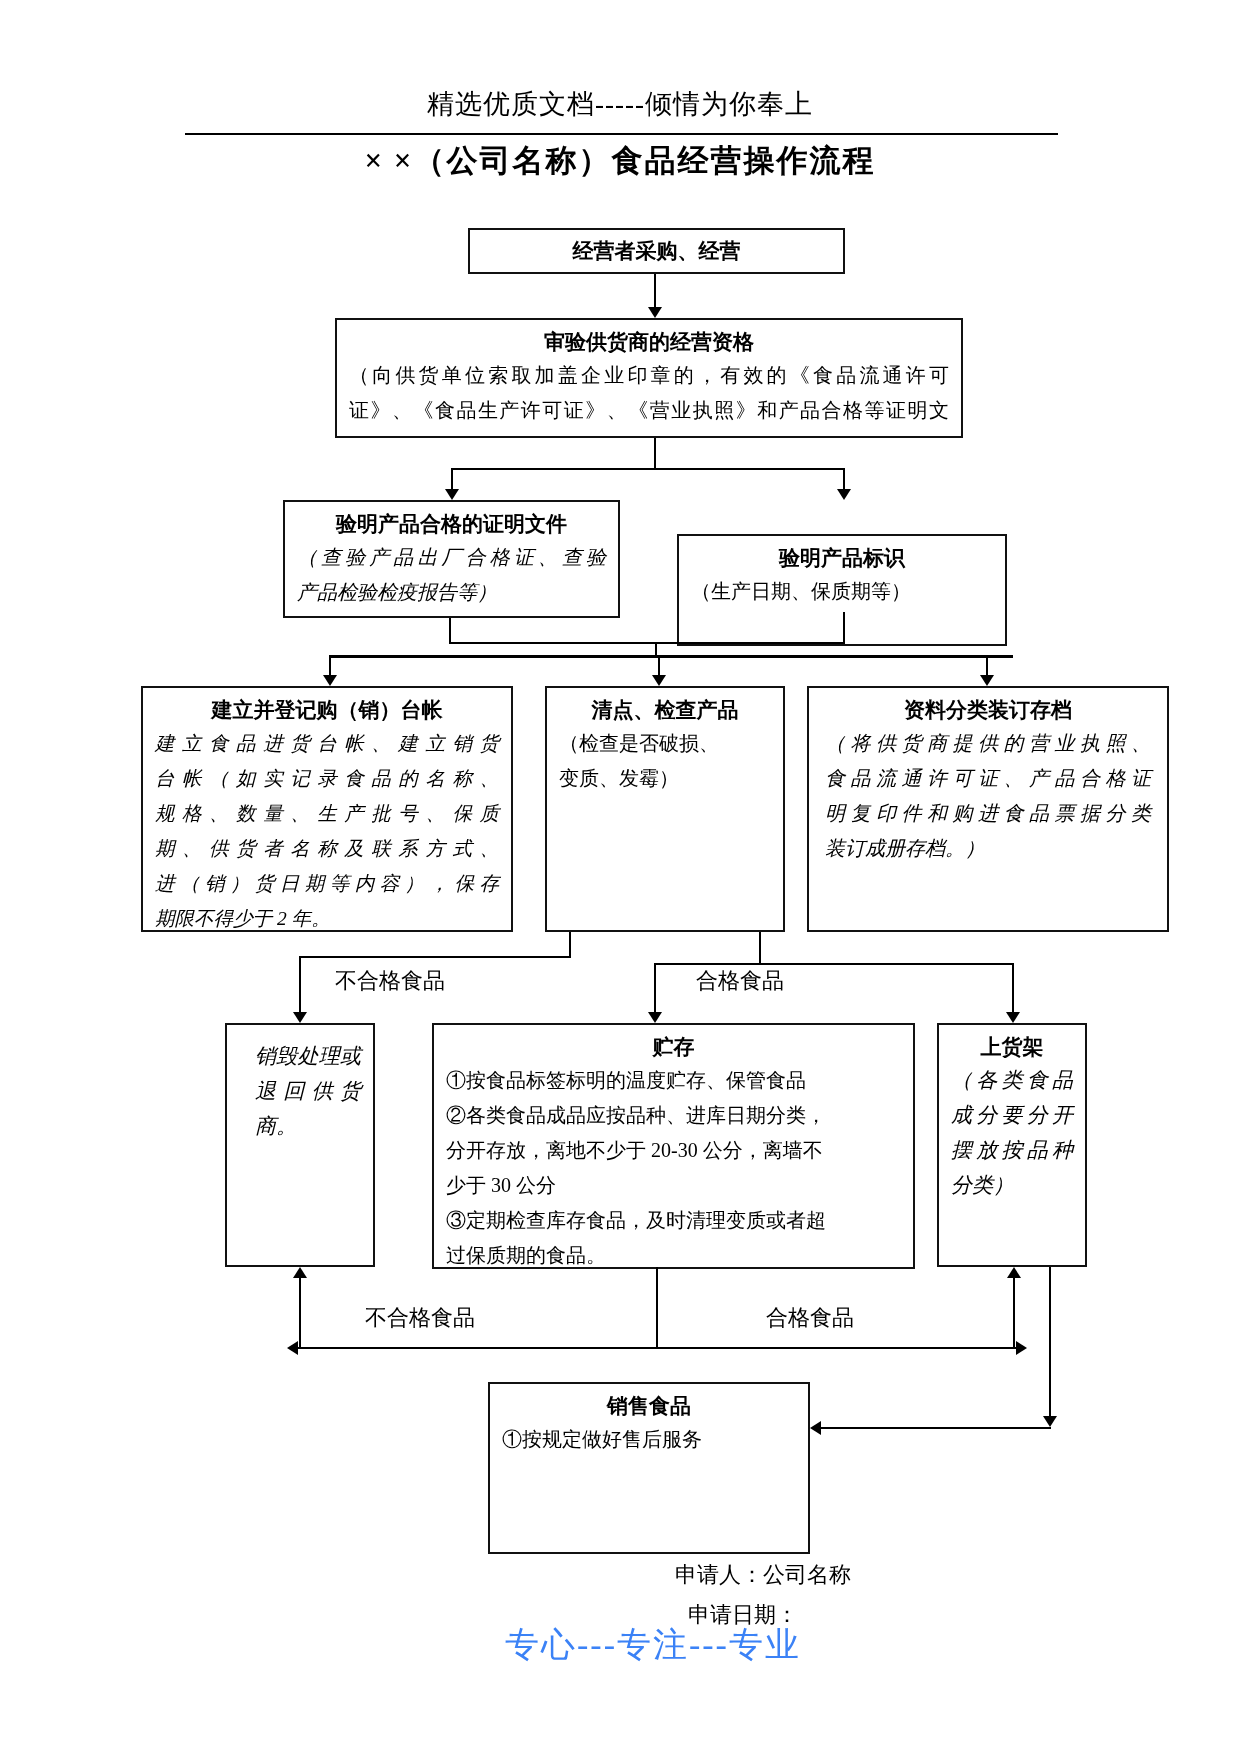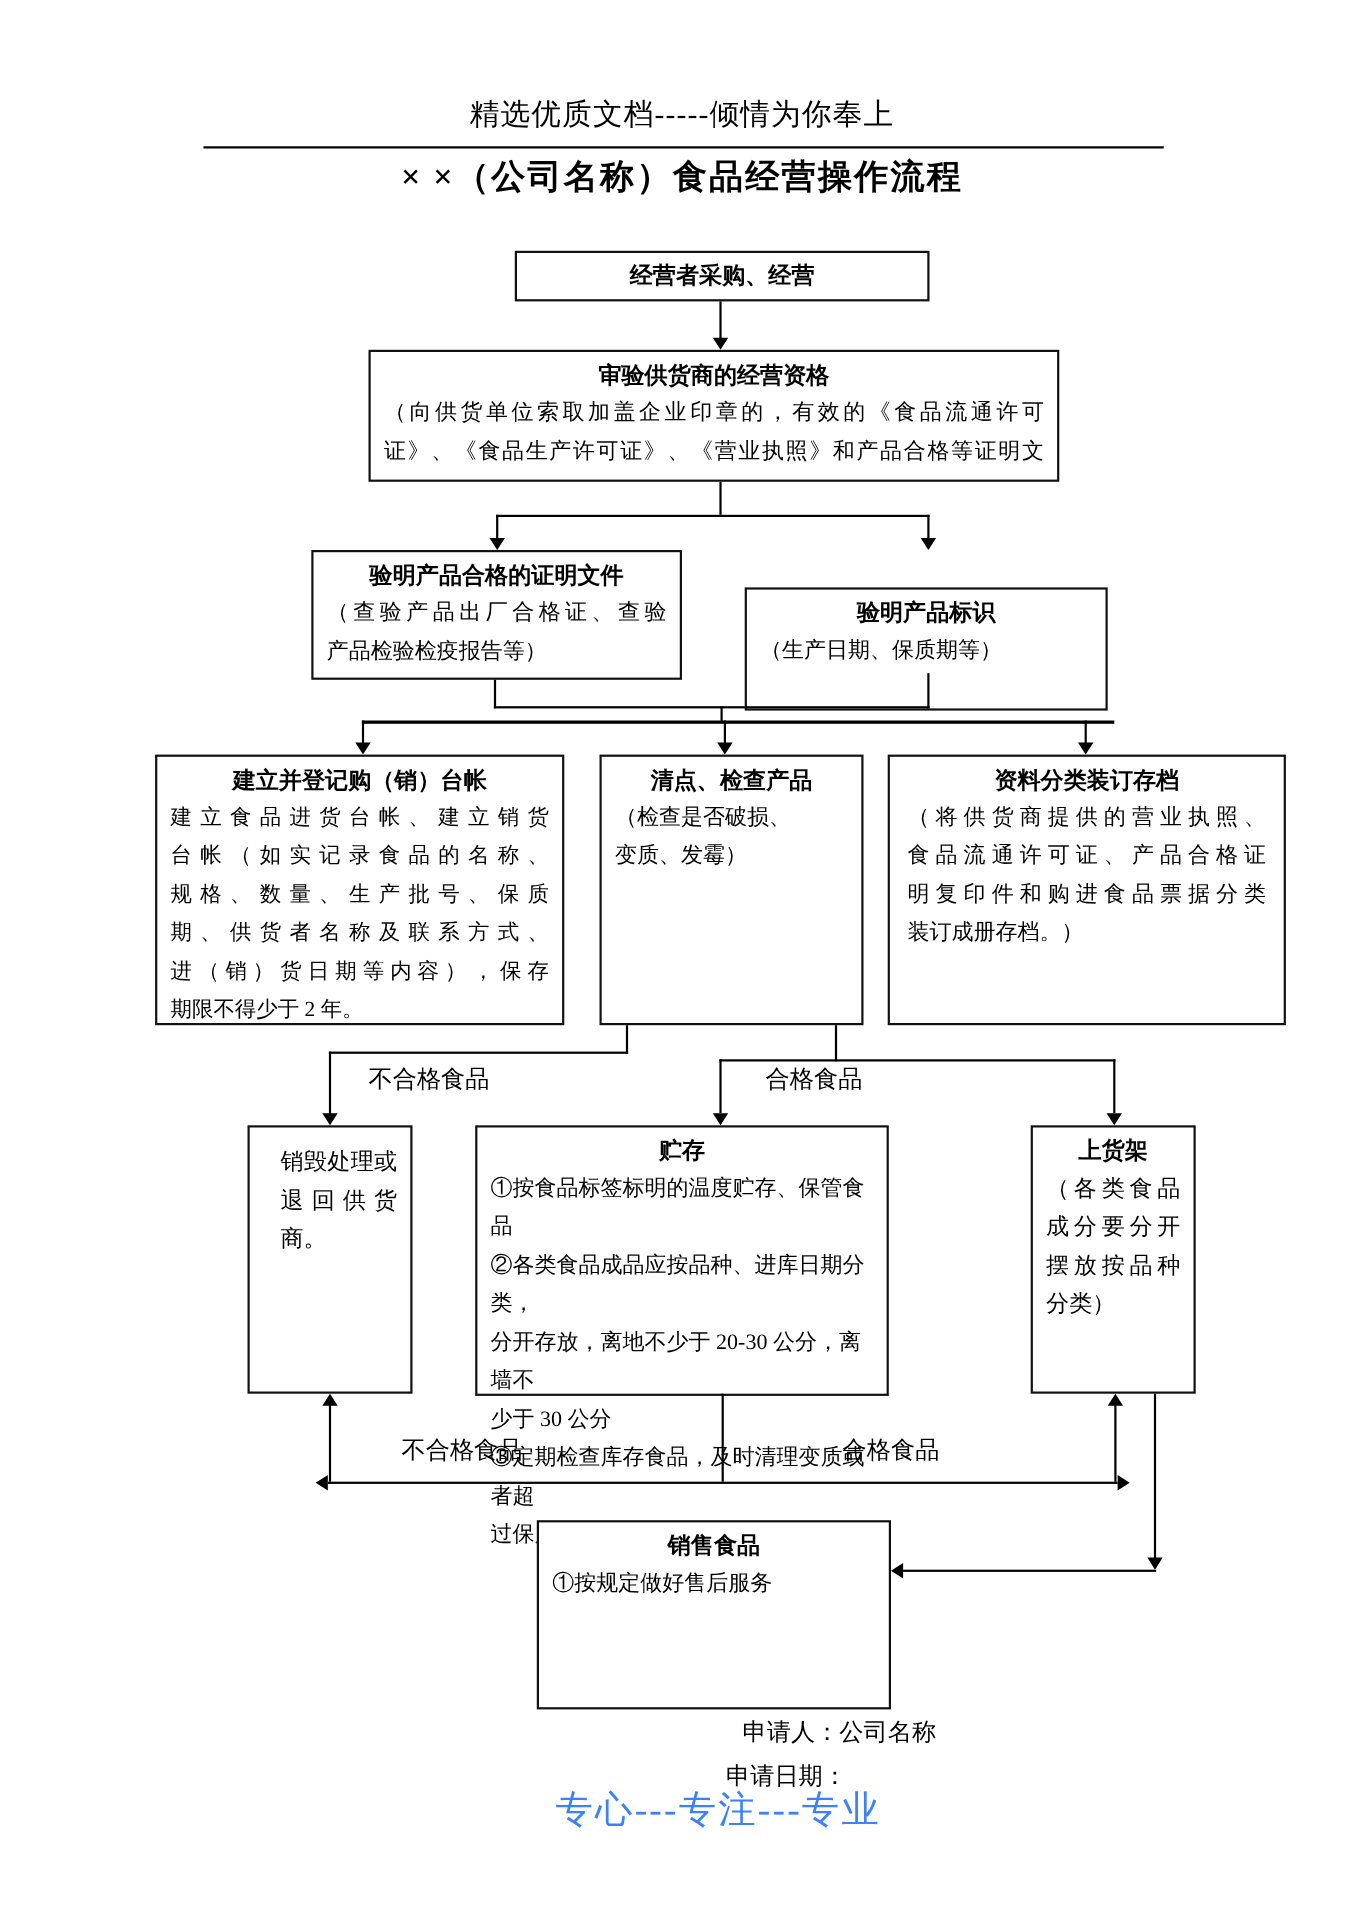--- a/index.html
+++ b/index.html
@@ -7,21 +7,21 @@
         font-family:"Liberation Serif",serif;color:#000;}
   .hdr{position:absolute;left:0;top:86px;width:100%;text-align:center;font-size:27px;letter-spacing:1px;}
   .rule{position:absolute;background:#000;}
   .doct{position:absolute;left:0;top:140px;width:100%;text-align:center;font-weight:bold;font-size:31px;
         font-family:"Liberation Serif",serif;letter-spacing:2px;}
   .box{position:absolute;border:2px solid #111;background:#fff;box-sizing:border-box;}
   .bt{font-family:"Liberation Sans",sans-serif;font-weight:bold;text-align:center;font-size:21px;padding-top:7px;line-height:30px;}
   .bb{font-family:"Liberation Serif",serif;font-size:20px;padding:1px 12px 0 12px;}
   .bl{line-height:35px;white-space:nowrap;}
   .wrapok .bl{white-space:normal;}
-  .just .bl{text-align:justify;text-align-last:justify;white-space:normal;}
+  .just .bl{text-align:justify;text-align-last:justify;white-space:normal;font-style:italic;}
   .just .bl:last-child{text-align:left;text-align-last:left;}
   .justall .bl{text-align:justify;text-align-last:justify;white-space:normal;}
   .ln{position:absolute;background:#000;}
   .ah{position:absolute;width:0;height:0;}
   .ah.down{border-left:7px solid transparent;border-right:7px solid transparent;border-top:11px solid #000;}
   .ah.up{border-left:7px solid transparent;border-right:7px solid transparent;border-bottom:11px solid #000;}
   .ah.left{border-top:7px solid transparent;border-bottom:7px solid transparent;border-right:11px solid #000;}
   .ah.right{border-top:7px solid transparent;border-bottom:7px solid transparent;border-left:11px solid #000;}
   .flbl{position:absolute;font-family:Liberation Sans, sans-serif;font-size:22px;text-align:center;width:200px;}
   .foot{position:absolute;font-size:22px;}
@@ -125,21 +125,21 @@
   <div class="ah down" style="left:1006px;top:1012px;"></div>
   <div class="flbl" style="left:640px;top:966px;">合格食品</div>
 
   <div class="box just" style="left:225px;top:1023px;width:150px;height:244px;padding-left:16px;">
     <div class="bb" style="line-height:47px;padding-top:14px;font-size:21px;">
         <div class="bl">销毁处理或</div>
         <div class="bl">退回供货</div>
         <div class="bl">商。</div>
       </div>
   </div>
-  <div class="box wrapok" style="left:432px;top:1023px;width:376px;height:246px;">
+  <div class="box wrapok" style="left:432px;top:1023px;width:483px;height:246px;">
     <div class="bt">贮存</div>
     <div class="bb" style="line-height:34.5px;">
         <div class="bl">①按食品标签标明的温度贮存、保管食品</div>
         <div class="bl">②各类食品成品应按品种、进库日期分类，</div>
         <div class="bl">分开存放，离地不少于 20-30 公分，离墙不</div>
         <div class="bl">少于 30 公分</div>
         <div class="bl">③定期检查库存食品，及时清理变质或者超</div>
         <div class="bl">过保质期的食品。</div>
       </div>
   </div>
@@ -170,16 +170,16 @@
   <div class="ah left" style="left:810px;top:1421px;"></div>
 
   <div class="box" style="left:488px;top:1382px;width:322px;height:172px;">
     <div class="bt">销售食品</div>
     <div class="bb" style="line-height:40px;">
         <div class="bl">①按规定做好售后服务</div>
       </div>
   </div>
 
   <div class="foot" style="left:675px;top:1560px;">申请人：公司名称</div>
-  <div class="foot" style="left:660px;top:1600px;">申请日期：</div>
+  <div class="foot" style="left:688px;top:1600px;">申请日期：</div>
   <div class="slogan" style="left:505px;top:1622px;">专心---专注---专业</div>
 
 </div>
 
 </body></html>

